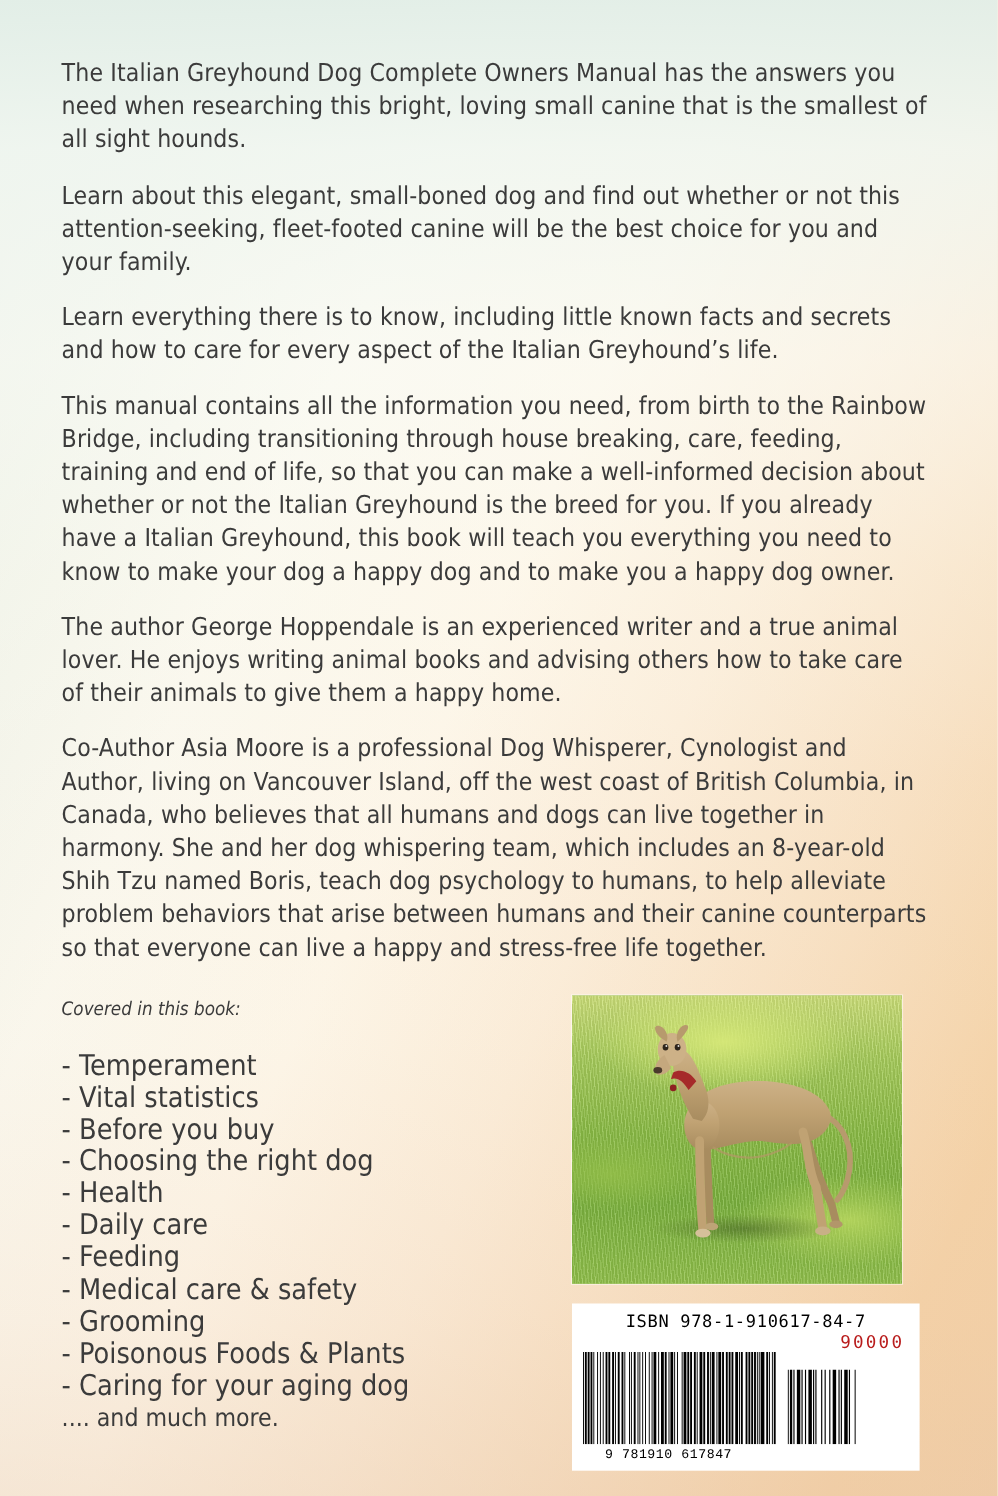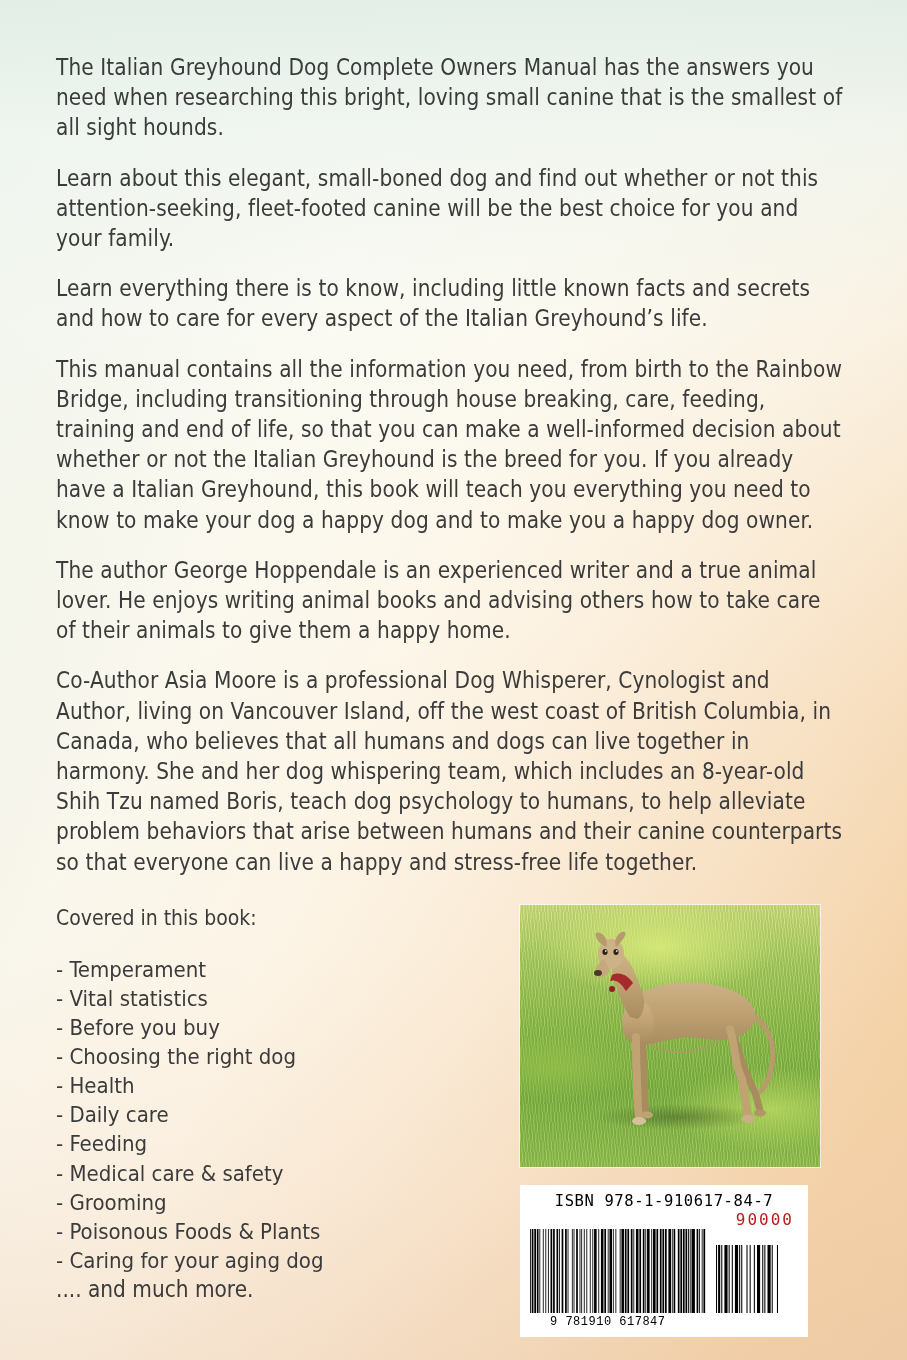--- a/index.html
+++ b/index.html
@@ -68,32 +68,33 @@
     display: flex;
     align-items: flex-start;
     margin-top: 26px;
   }
   .list-col {
     width: 450px;
     flex: 0 0 450px;
   }
   .list-heading {
     color: #3b3b3b;
-    font-size: 21px;
+    font-size: 17px;
     line-height: 30px;
     margin: 0 0 22px 0;
+    font-style: italic;
   }
   .bullet-list {
     list-style: none;
     margin: 0;
     padding: 0;
   }
   .bullet-list li {
     color: #3b3b3b;
-    font-size: 22px;
+    font-size: 26px;
     line-height: 29.1px;
     white-space: nowrap;
   }
   .list-footer {
     color: #3b3b3b;
     font-size: 22.4px;
     line-height: 29.1px;
     margin: 0;
     white-space: nowrap;
   }
@@ -128,21 +129,21 @@
   }
   .photo-svg {
     position: absolute;
     inset: 0;
     width: 100%;
     height: 100%;
   }
 
   
   .barcode-block {
-    width: 288px;
+    width: 316px;
     margin-top: 18px;
     background: #ffffff;
     padding: 8px 10px 6px 10px;
     box-sizing: border-box;
   }
   .isbn-line {
     font-family: "DejaVu Sans Mono", "Liberation Mono", monospace;
     font-size: 15.5px;
     letter-spacing: 0.6px;
     color: #000;

